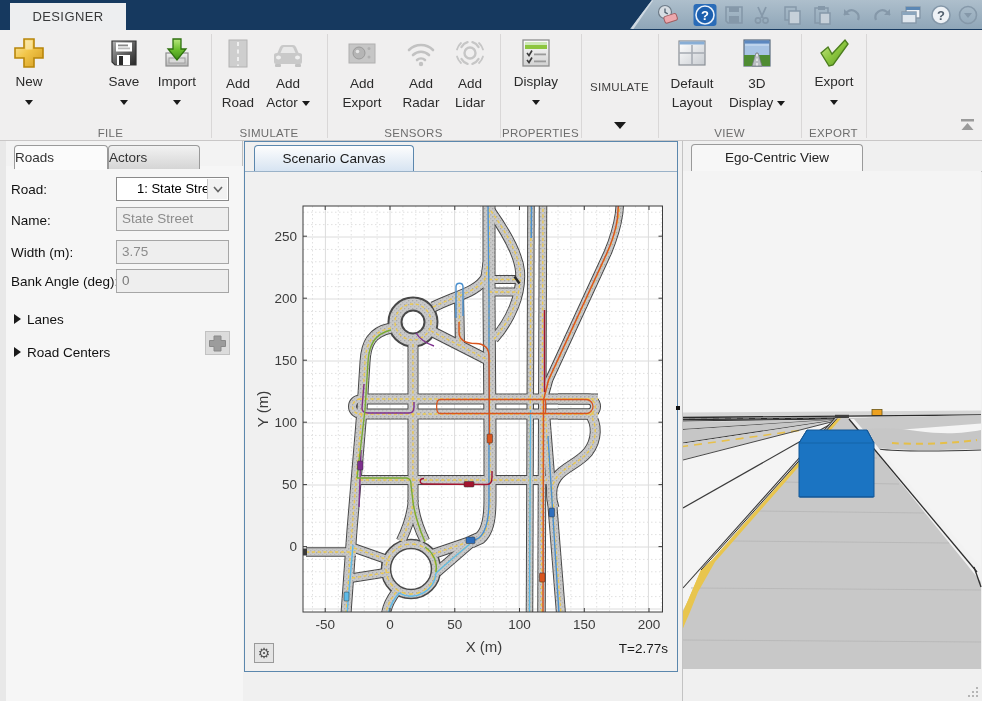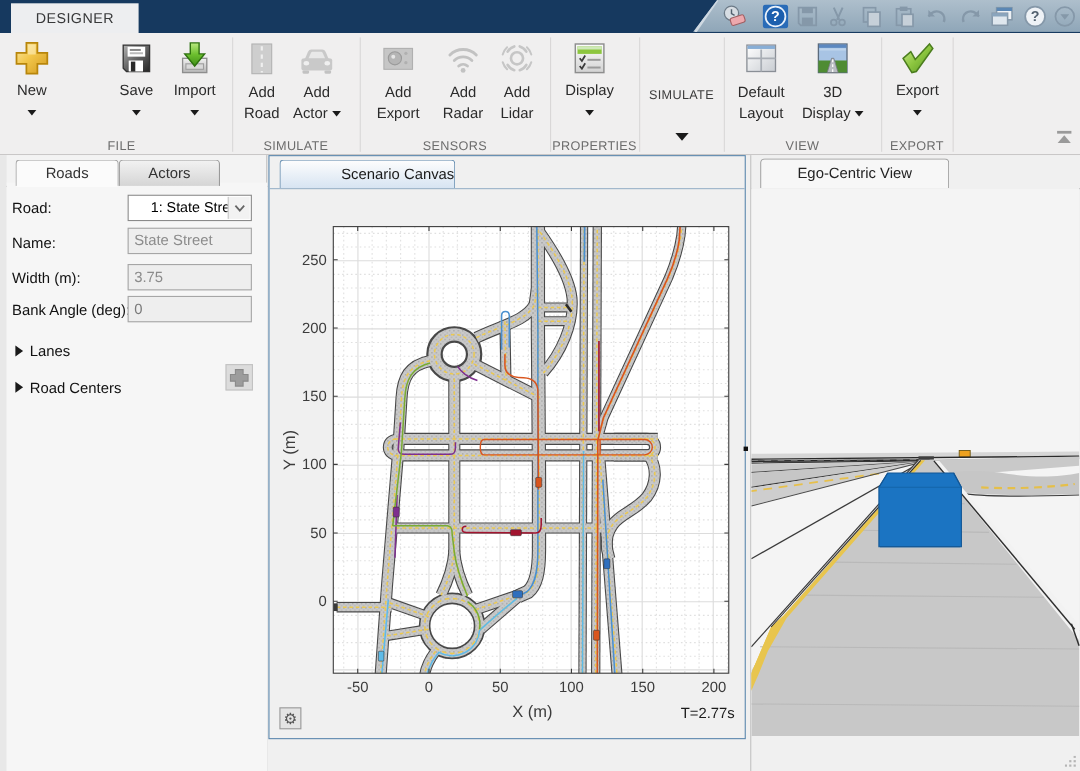--- a/index.html
+++ b/index.html
@@ -8,32 +8,32 @@
 #qab svg{position:absolute;top:4px}
 #ribbon{position:absolute;left:0;top:30px;width:982px;height:111px;background:#f0efef;border-bottom:1px solid #c9c7c7}
 .rdiv{position:absolute;top:4px;width:1px;height:104px;background:#d9d7d7}
 .rgl{position:absolute;top:97px;font-size:11.5px;color:#6d6d6d;text-align:center;letter-spacing:0.3px}
 .rbtn{position:absolute;top:4px;text-align:center;color:#2b2b2b;font-size:13.5px}
 .rbtn .ic{display:block;margin:2px auto 4px}
 .arrowdn{display:inline-block;width:0;height:0;border-left:4.5px solid transparent;border-right:4.5px solid transparent;border-top:5px solid #1a1a1a}
 .lbl2{line-height:19px}
 #leftpanel{position:absolute;left:0;top:141px;width:243px;height:560px;background:#f3f3f3;border-right:1px solid #c0c0c0;border-left:6px solid #e8e8e8}
 .ptabrow{position:absolute;left:0;top:4px;width:100%;height:24px}
-.ptab{position:absolute;top:0;height:24px;border:1px solid #9a9a9a;border-bottom:none;border-radius:4px 4px 0 0;font-size:13.5px;text-align:center;color:#333}
+.ptab{position:absolute;top:0;height:24px;border:1px solid #9a9a9a;border-bottom:none;border-radius:4px 4px 0 0;font-size:13.5px;color:#333}
 .ptab.on{background:#fbfbfb;z-index:3}
 .ptab.off{background:linear-gradient(#f2f2f2,#d5d5d5);z-index:1}
 .fl{position:absolute;left:5px;font-size:13.5px;color:#111}
 .fin{position:absolute;left:110px;width:113px;height:24px;border:1px solid #a6a6a6;background:#eeeeee;color:#8c8c8c;font-size:13.5px;line-height:22px;padding-left:5px}
 #roadsel{background:#fff;color:#000;border:1px solid #8a8a8a;font-size:13px;padding-left:20px}
 .caret{position:absolute;right:1px;top:1px;width:20px;height:20px;background:#f2f2f2;border-left:1px solid #c8c8c8}
 .sec{position:absolute;left:8px;font-size:13.5px;color:#111}
 .tri{display:inline-block;width:0;height:0;border-top:5px solid transparent;border-bottom:5px solid transparent;border-left:7px solid #1a1a1a;margin-right:6px}
 #plusbtn{position:absolute;left:199px;top:190px;width:25px;height:24px;background:#dcdcdc;border:1px solid #c2c2c2}
 #canvaspanel{position:absolute;left:244px;top:141px;width:434px;height:531px;background:#f0f0f0;border:1px solid #5b87ad}
-#ctab{position:absolute;left:9px;top:3px;width:160px;height:26px;background:linear-gradient(#fdfdfd,#d7e4f2);border:1px solid #5b87ad;border-bottom:none;border-radius:4px 4px 0 0;font-size:13.5px;color:#1a1a1a;text-align:right;line-height:25px}
+#ctab{position:absolute;left:9px;top:3px;width:160px;height:26px;background:linear-gradient(#fdfdfd,#d7e4f2);border:1px solid #5b87ad;border-bottom:none;border-radius:4px 4px 0 0;font-size:13.5px;color:#1a1a1a;text-align:center;line-height:25px}
 #ctabline{position:absolute;left:0;top:29px;width:100%;height:1px;background:#9ab2c8}
 #egopanel{position:absolute;left:682px;top:141px;width:300px;height:560px;background:#f0f0f0;border-left:1px solid #c3c3c3}
 #etab{position:absolute;left:8px;top:3px;width:172px;height:27px;background:#f7f7f7;border:1px solid #9a9a9a;border-bottom:none;border-radius:4px 4px 0 0;font-size:13.5px;color:#222;text-align:center;line-height:26px}
 #etabline{position:absolute;left:0;top:30px;width:100%;height:1px;background:#c0c0c0}
 #gearbtn{position:absolute;left:9px;top:501px;width:20px;height:20px;background:#e4e4e4;border:1px solid #9a9a9a;color:#555;font-size:14px;line-height:18px;text-align:center}
 #statusgrip{position:absolute;right:2px;bottom:2px;width:12px;height:12px}
 </style></head>
 <body>
 <div id="titlebar">
   <div id="qab">

